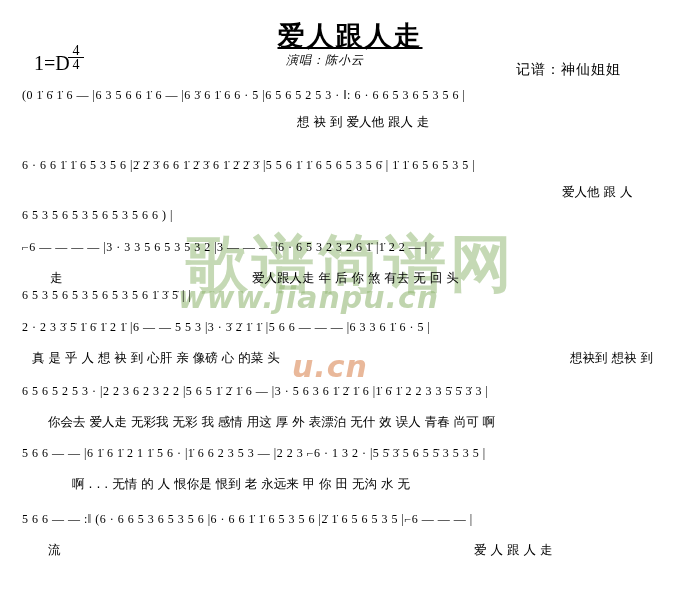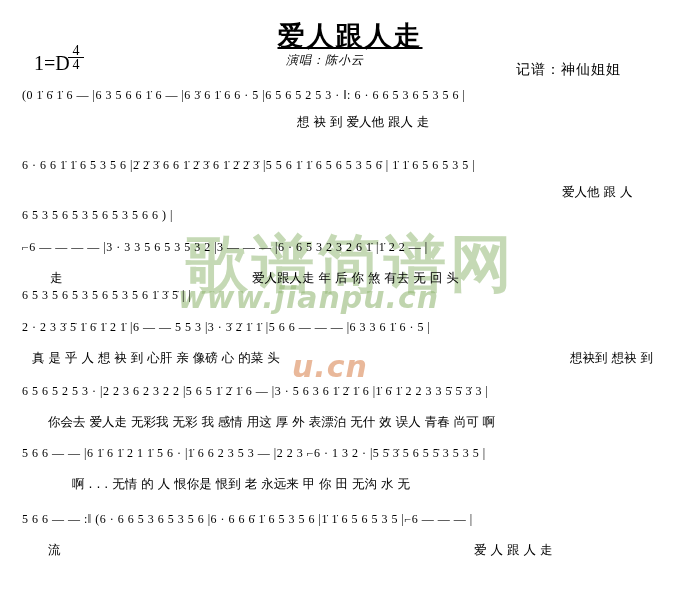--- a/index.html
+++ b/index.html
@@ -195,18 +195,18 @@
       </div>
       <div class="line" style="top: 384px;">
         <div class="notes">6 5 6  5 2  5 3 ·   |2 2 3 6  2 3 2  2 |5 6 5  1̇ 2̇ 1̇  6 —  |3 · 5 6  3 6  1̇ 2̇ 1̇  6 |1̇ 6̇ 1̇  2 2  3 3 5̇ 5̇ 3̇ 3 |</div>
         <div class="lyrics" style="left: 26px; top: 30px;">你会去 爱人走   无彩我 无彩 我    感情  用这  厚    外 表漂泊 无什  效 误人  青春 尚可  啊</div>
       </div>
       <div class="line" style="top: 446px;">
         <div class="notes">5 6  6 — —  |6 1̇ 6  1̇ 2 1  1̇ 5 6 ·  |1̇ 6 6  2 3 5  3 — |2 2 3  ⌐6 · 1  3  2 · |5 5̇ 3̇  5 6 5  5̇ 3 5 3 5 |</div>
         <div class="lyrics" style="left: 26px; top: 30px; padding-left: 24px;">啊 . . .       无情   的   人      恨你是 恨到  老    永远来  甲    你     田 无沟 水    无</div>
       </div>
       <div class="line" style="top: 512px;">
-        <div class="notes">5 6  6 — — :‖ (6 · 6 6 5 3  6 5 3 5  6 |6 · 6  6 6̇ 1̇  6 5 3 5  6 |1̇ 1̇ 6  5 6 5  3 5 |⌐6 — — — |</div>
+        <div class="notes">5 6  6 — — :‖ (6 · 6 6 5 3  6 5 3 5  6 |6 · 6  6 1̇ 1̇  6 5 3 5  6 |2̇ 1̇ 6  5 6 5  3 5 |⌐6 — — — |</div>
         <div class="lyrics" style="left: 26px; top: 30px;">流</div>
         <div class="lyrics" style="left: 452px; top: 30px;">爱  人     跟    人      走</div>
       </div>
     </div>
 </div>
 
 </body></html>

